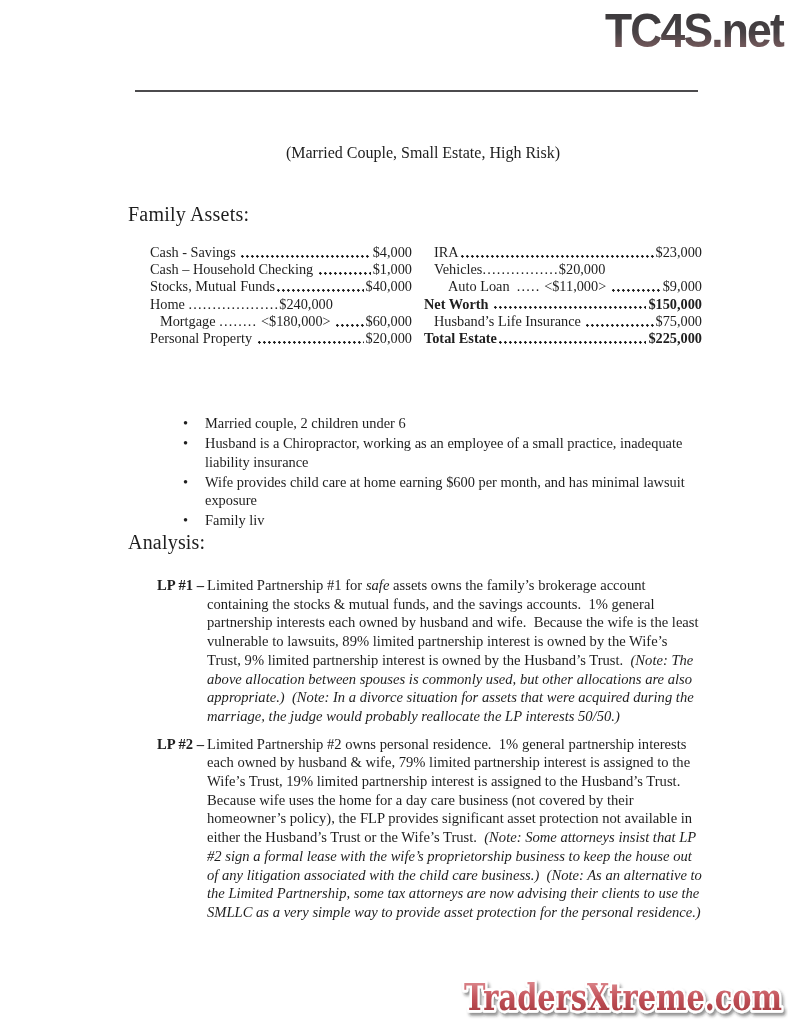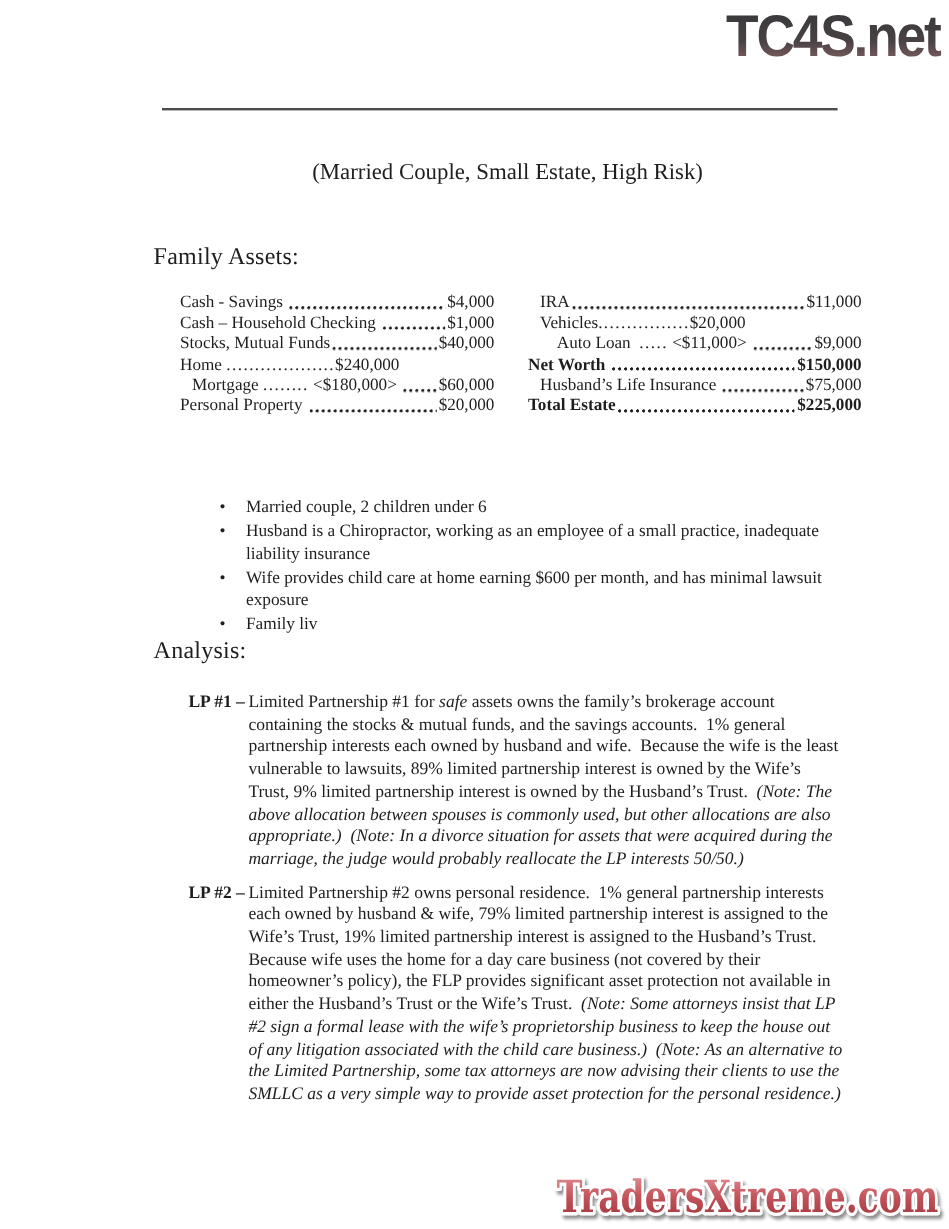--- a/index.html
+++ b/index.html
@@ -4,28 +4,28 @@
 <style>
   html,body{margin:0;padding:0;background:#ffffff;}
   .page{position:relative;width:791px;height:1024px;background:#fff;overflow:hidden;
         font-family:"Liberation Serif",serif;color:#1e1e1e;}
 
   .wm-top{position:absolute;top:2px;right:4px;}
   .rule{position:absolute;left:135px;top:90px;width:563px;height:2px;background:#4c4b4d;}
 
   .title-block{position:absolute;left:140px;top:130px;width:566px;text-align:center;}
   .doc-title{font-style:italic;font-size:30px;font-weight:normal;margin:0;letter-spacing:0.5px;}
-  .doc-subtitle{font-size:19px;margin-top:3px;}
+  .doc-subtitle{font-size:16px;margin-top:14px;}
 
   .sec-head{position:absolute;left:128px;font-size:20px;letter-spacing:0.2px;}
   .sh-assets{top:203px;}
   .sh-background{top:372px;}
   .sh-analysis{top:531px;}
 
-  .assets-table{position:absolute;left:150px;top:244px;display:flex;gap:28px;
+  .assets-table{position:absolute;left:150px;top:244px;display:flex;gap:12px;
                 font-size:14.3px;line-height:17.2px;}
   .acol-left{width:262px;}
   .acol-right{width:278px;}
   .arow{display:flex;align-items:baseline;}
   .arow span{white-space:pre;}
   .arow.b{font-weight:bold;}
   .arow.ind1{padding-left:10px;align-items:center;}
   .arow.ind2{padding-left:24px;}
   .dfill{flex:1 1 auto;min-width:6px;align-self:stretch;margin:0 2px;
          background-image:radial-gradient(circle at 1.4px 1.4px,#1c1c1c 1.05px,rgba(0,0,0,0) 1.45px);
@@ -105,21 +105,21 @@
         <div class="arow">
           <span class="pt">Personal Property </span>
           <span class="dfill"></span>
           <span class="pt">$20,000</span>
         </div>
       </div>
     <div class="acol-right">
         <div class="arow ind1">
           <span class="pt">IRA</span>
           <span class="dfill"></span>
-          <span class="pt">$11,000</span>
+          <span class="pt">$23,000</span>
         </div>
         <div class="arow ind1">
           <span class="pt">Vehicles</span>
           <span class="dlit">................</span>
           <span class="pt">$20,000</span>
         </div>
         <div class="arow ind2">
           <span class="pt">Auto Loan  </span>
           <span class="dlit">.....</span>
           <span class="pt"> &lt;$11,000&gt; </span>

